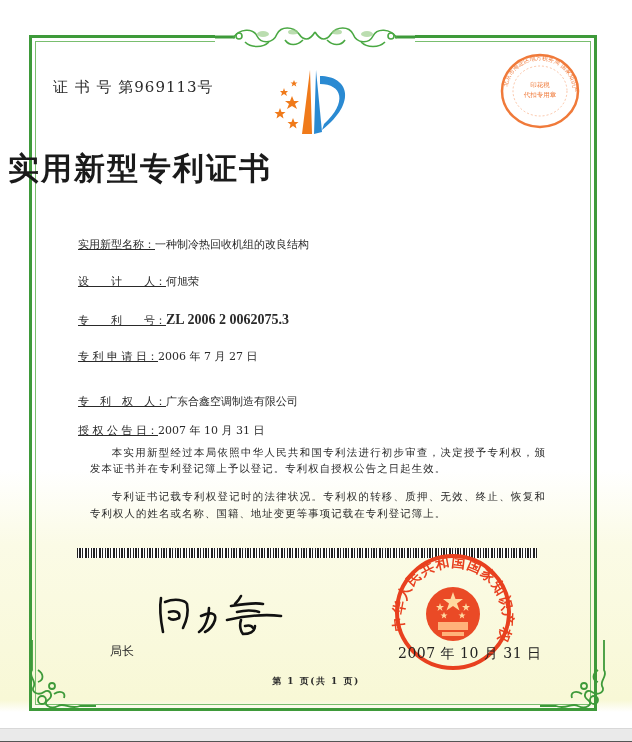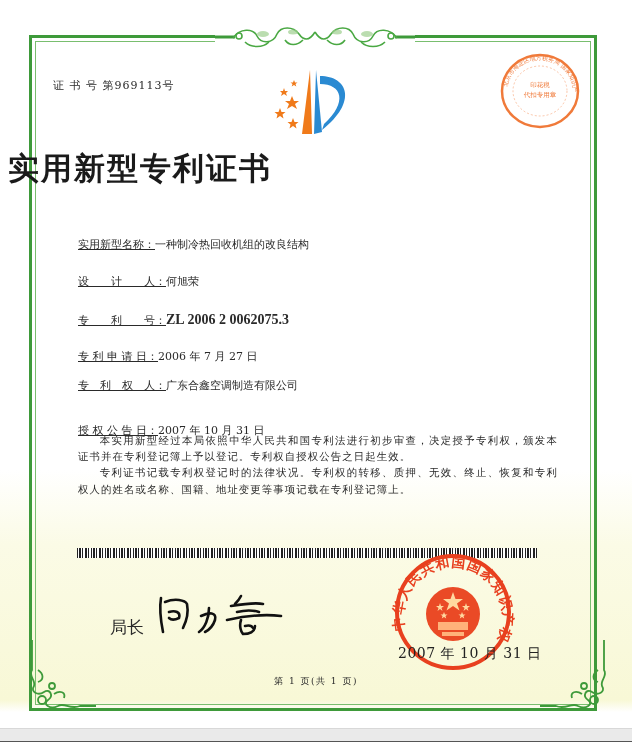--- a/index.html
+++ b/index.html
@@ -29,45 +29,45 @@
     border: 1px solid #79be6f; box-sizing: border-box;
   }
   .ornament-top {
     position: absolute; left: 215px; top: 22px; width: 200px; height: 30px;
     background: #ffffff;
   }
   .corner { position: absolute; width: 72px; height: 72px; }
   .corner-bl { left: 24px; top: 640px; }
   .corner-br { left: 540px; top: 640px; }
   .cert-no {
-    position: absolute; left: 53px; top: 78px; font-size: 11px; letter-spacing: 1px; text-align: right;
+    position: absolute; left: 53px; top: 78px; font-size: 15px; letter-spacing: 1px; text-align: right;
   }
   .logo { position: absolute; left: 262px; top: 66px; width: 100px; height: 70px; }
   .agency-seal { position: absolute; left: 495px; top: 50px; width: 90px; height: 82px; }
   .title {
     position: absolute; left: 8px; width: 632px; top: 148px; text-align: left;
     font-size: 31px; font-weight: bold; letter-spacing: 2px; color: #1a1a1a;
   }
   .field { position: absolute; left: 78px; font-size: 11px; white-space: nowrap; }
   .field .lbl { display: inline-block; letter-spacing: 0; text-decoration: underline; }
   .field .val { display: inline-block; margin-top: 18px; }
   .body-text {
     position: absolute; left: 78px; top: 432px; width: 480px; font-size: 10.4px; line-height: 16.2px;
     letter-spacing: 1.1px; text-align: justify;
   }
-  .body-text p { margin: 0; text-indent: 2.1em; }
+  .body-text p { margin: 12px; text-indent: 2.1em; }
   .barcode {
     position: absolute; left: 77px; top: 548px; width: 460px; height: 10px;
     background: repeating-linear-gradient(90deg, #222 0 1px, #fff 1px 2px, #222 2px 3px, #222 3px 4px, #fff 4px 5px, #222 5px 6px, #fff 6px 8px, #222 8px 9px, #222 9px 10px, #fff 10px 11px, #222 11px 12px, #fff 12px 14px);
   }
-  .director-label { position: absolute; left: 110px; top: 616px; font-size: 17px; font-family: "DejaVu Sans", sans-serif; }
+  .director-label { position: absolute; left: 110px; top: 643px; font-size: 12px; font-family: "DejaVu Sans", sans-serif; }
   .signature { position: absolute; left: 155px; top: 590px; width: 130px; height: 46px; }
   .state-seal { position: absolute; left: 378px; top: 548px; width: 150px; height: 122px; }
   .seal-date { position: absolute; left: 398px; top: 645px; font-size: 14px; color: #222; letter-spacing: 0.5px; }
-  .page-no { position: absolute; left: 0; width: 632px; top: 675px; text-align: center; font-size: 9px; font-weight: normal; letter-spacing: 1.5px; }
+  .page-no { position: absolute; left: 0; width: 632px; top: 675px; text-align: center; font-size: 9px; font-weight: bold; letter-spacing: 1.5px; }
 </style>
 </head>
 <body>
 
 <div class="sheet"></div>
 
 <div class="frame-outer"></div>
 <div class="frame-inner"></div>
 
 <svg class="ornament-top" viewBox="0 0 200 30">
@@ -147,21 +147,21 @@
 </div>
 <div class="field" style="top:256px">
   <span class="lbl">设　　计　　人：</span><span class="val">何旭荣</span>
 </div>
 <div class="field" style="top:294px">
   <span class="lbl">专　　利　　号：</span><span class="val" style="font-weight:bold;font-family:'Liberation Serif',serif;font-size:14px">ZL 2006 2 0062075.3</span>
 </div>
 <div class="field" style="top:331px">
   <span class="lbl">专 利 申 请 日：</span><span class="val">2006 年 7 月 27 日</span>
 </div>
-<div class="field" style="top:360px">
+<div class="field" style="top:376px">
   <span class="lbl">专　利　权　人：</span><span class="val">广东合鑫空调制造有限公司</span>
 </div>
 <div class="field" style="top:405px">
   <span class="lbl">授 权 公 告 日：</span><span class="val">2007 年 10 月 31 日</span>
 </div>
 
 <div class="body-text">
   <p>本实用新型经过本局依照中华人民共和国专利法进行初步审查，决定授予专利权，颁发本证书并在专利登记簿上予以登记。专利权自授权公告之日起生效。</p>
   <p>专利证书记载专利权登记时的法律状况。专利权的转移、质押、无效、终止、恢复和专利权人的姓名或名称、国籍、地址变更等事项记载在专利登记簿上。</p>
 </div>

